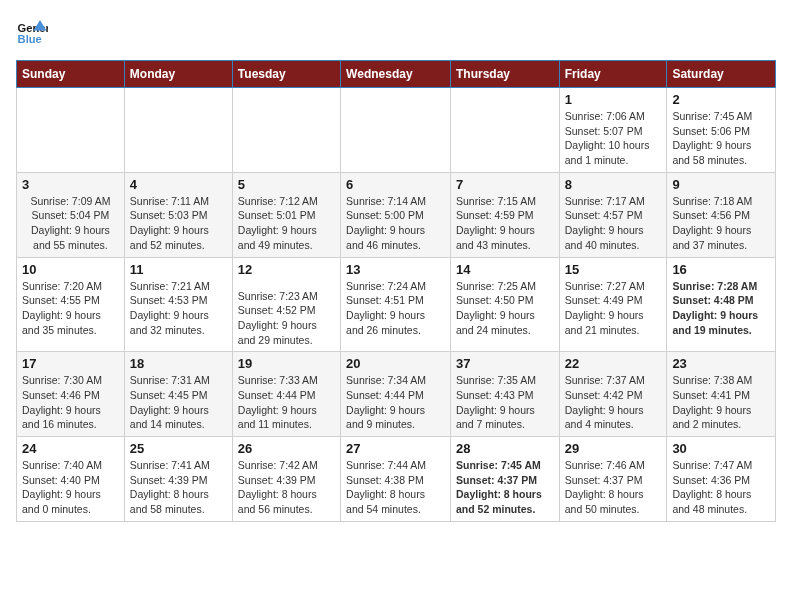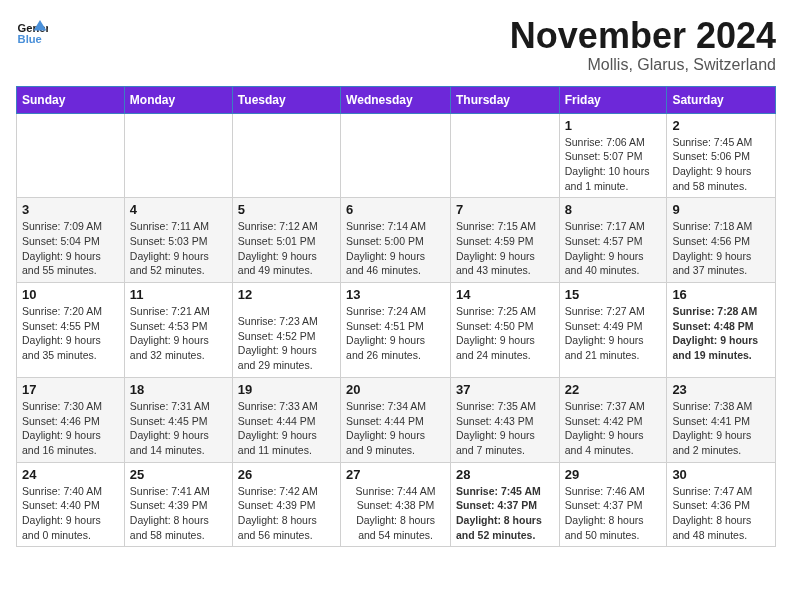--- a/index.html
+++ b/index.html
@@ -37,21 +37,21 @@
     .location-title {
       font-size: 16px;
       color: #555;
     }
     .calendar-table {
       width: 100%;
       border-collapse: collapse;
       font-size: 11px;
     }
     .calendar-table th {
-      background-color: #6d28d9;
+      background-color: #7f1d1d;
       color: #fff;
       text-align: left;
       padding: 6px 5px;
       font-size: 12px;
       font-weight: bold;
       border: 1px solid #3a7fc1;
     }
     .calendar-table td {
       border: 1px solid #d0d0d0;
       vertical-align: top;
@@ -88,24 +88,20 @@
 </head>
 <body>
 
 <div class="header-area">
   <div class="logo">
     <svg class="logo-icon" viewBox="0 0 40 40">
       <text x="2" y="20" font-size="14" font-weight="bold" fill="#1a1a1a">General</text>
       <text x="2" y="34" font-size="14" font-weight="bold" fill="#4a90d9">Blue</text>
       <polygon points="30,5 38,18 22,18" fill="#4a90d9"></polygon>
     </svg>
-  </div>
-  <div class="title-block">
-    <div class="month-title">November 2024</div>
-    <div class="location-title">Mollis, Glarus, Switzerland</div>
   </div>
 </div>
 
 <table class="calendar-table">
   <thead>
     <tr>
     <th>Sunday</th>
         <th>Monday</th>
         <th>Tuesday</th>
         <th>Wednesday</th>
@@ -130,21 +126,21 @@
         <td>
           <span class="day-number">2</span>
           <div class="day-info" style="white-space: pre-line;">Sunrise: 7:45 AM
 Sunset: 5:06 PM
 Daylight: 9 hours and 58 minutes.</div>
         </td>
       </tr>
       <tr class="week-row-even">
         <td>
           <span class="day-number">3</span>
-          <div class="day-info" style="white-space: pre-line;">Sunrise: 7:09 AM
+          <div class="day-info" style="white-space: pre-line; text-align: center;">Sunrise: 7:09 AM
 Sunset: 5:04 PM
 Daylight: 9 hours and 55 minutes.</div>
         </td>
         <td>
           <span class="day-number">4</span>
           <div class="day-info" style="white-space: pre-line;">Sunrise: 7:11 AM
 Sunset: 5:03 PM
 Daylight: 9 hours and 52 minutes.</div>
         </td>
         <td>
@@ -280,21 +276,21 @@
 Daylight: 8 hours and 58 minutes.</div>
         </td>
         <td>
           <span class="day-number">26</span>
           <div class="day-info" style="white-space: pre-line;">Sunrise: 7:42 AM
 Sunset: 4:39 PM
 Daylight: 8 hours and 56 minutes.</div>
         </td>
         <td>
           <span class="day-number">27</span>
-          <div class="day-info" style="white-space: pre-line; text-align: center;">Sunrise: 7:44 AM
+          <div class="day-info" style="white-space: pre-line;">Sunrise: 7:44 AM
 Sunset: 4:38 PM
 Daylight: 8 hours and 54 minutes.</div>
         </td>
         <td>
           <span class="day-number">28</span>
           <div class="day-info" style="white-space: pre-line; font-weight: bold;">Sunrise: 7:45 AM
 Sunset: 4:37 PM
 Daylight: 8 hours and 52 minutes.</div>
         </td>
         <td>

